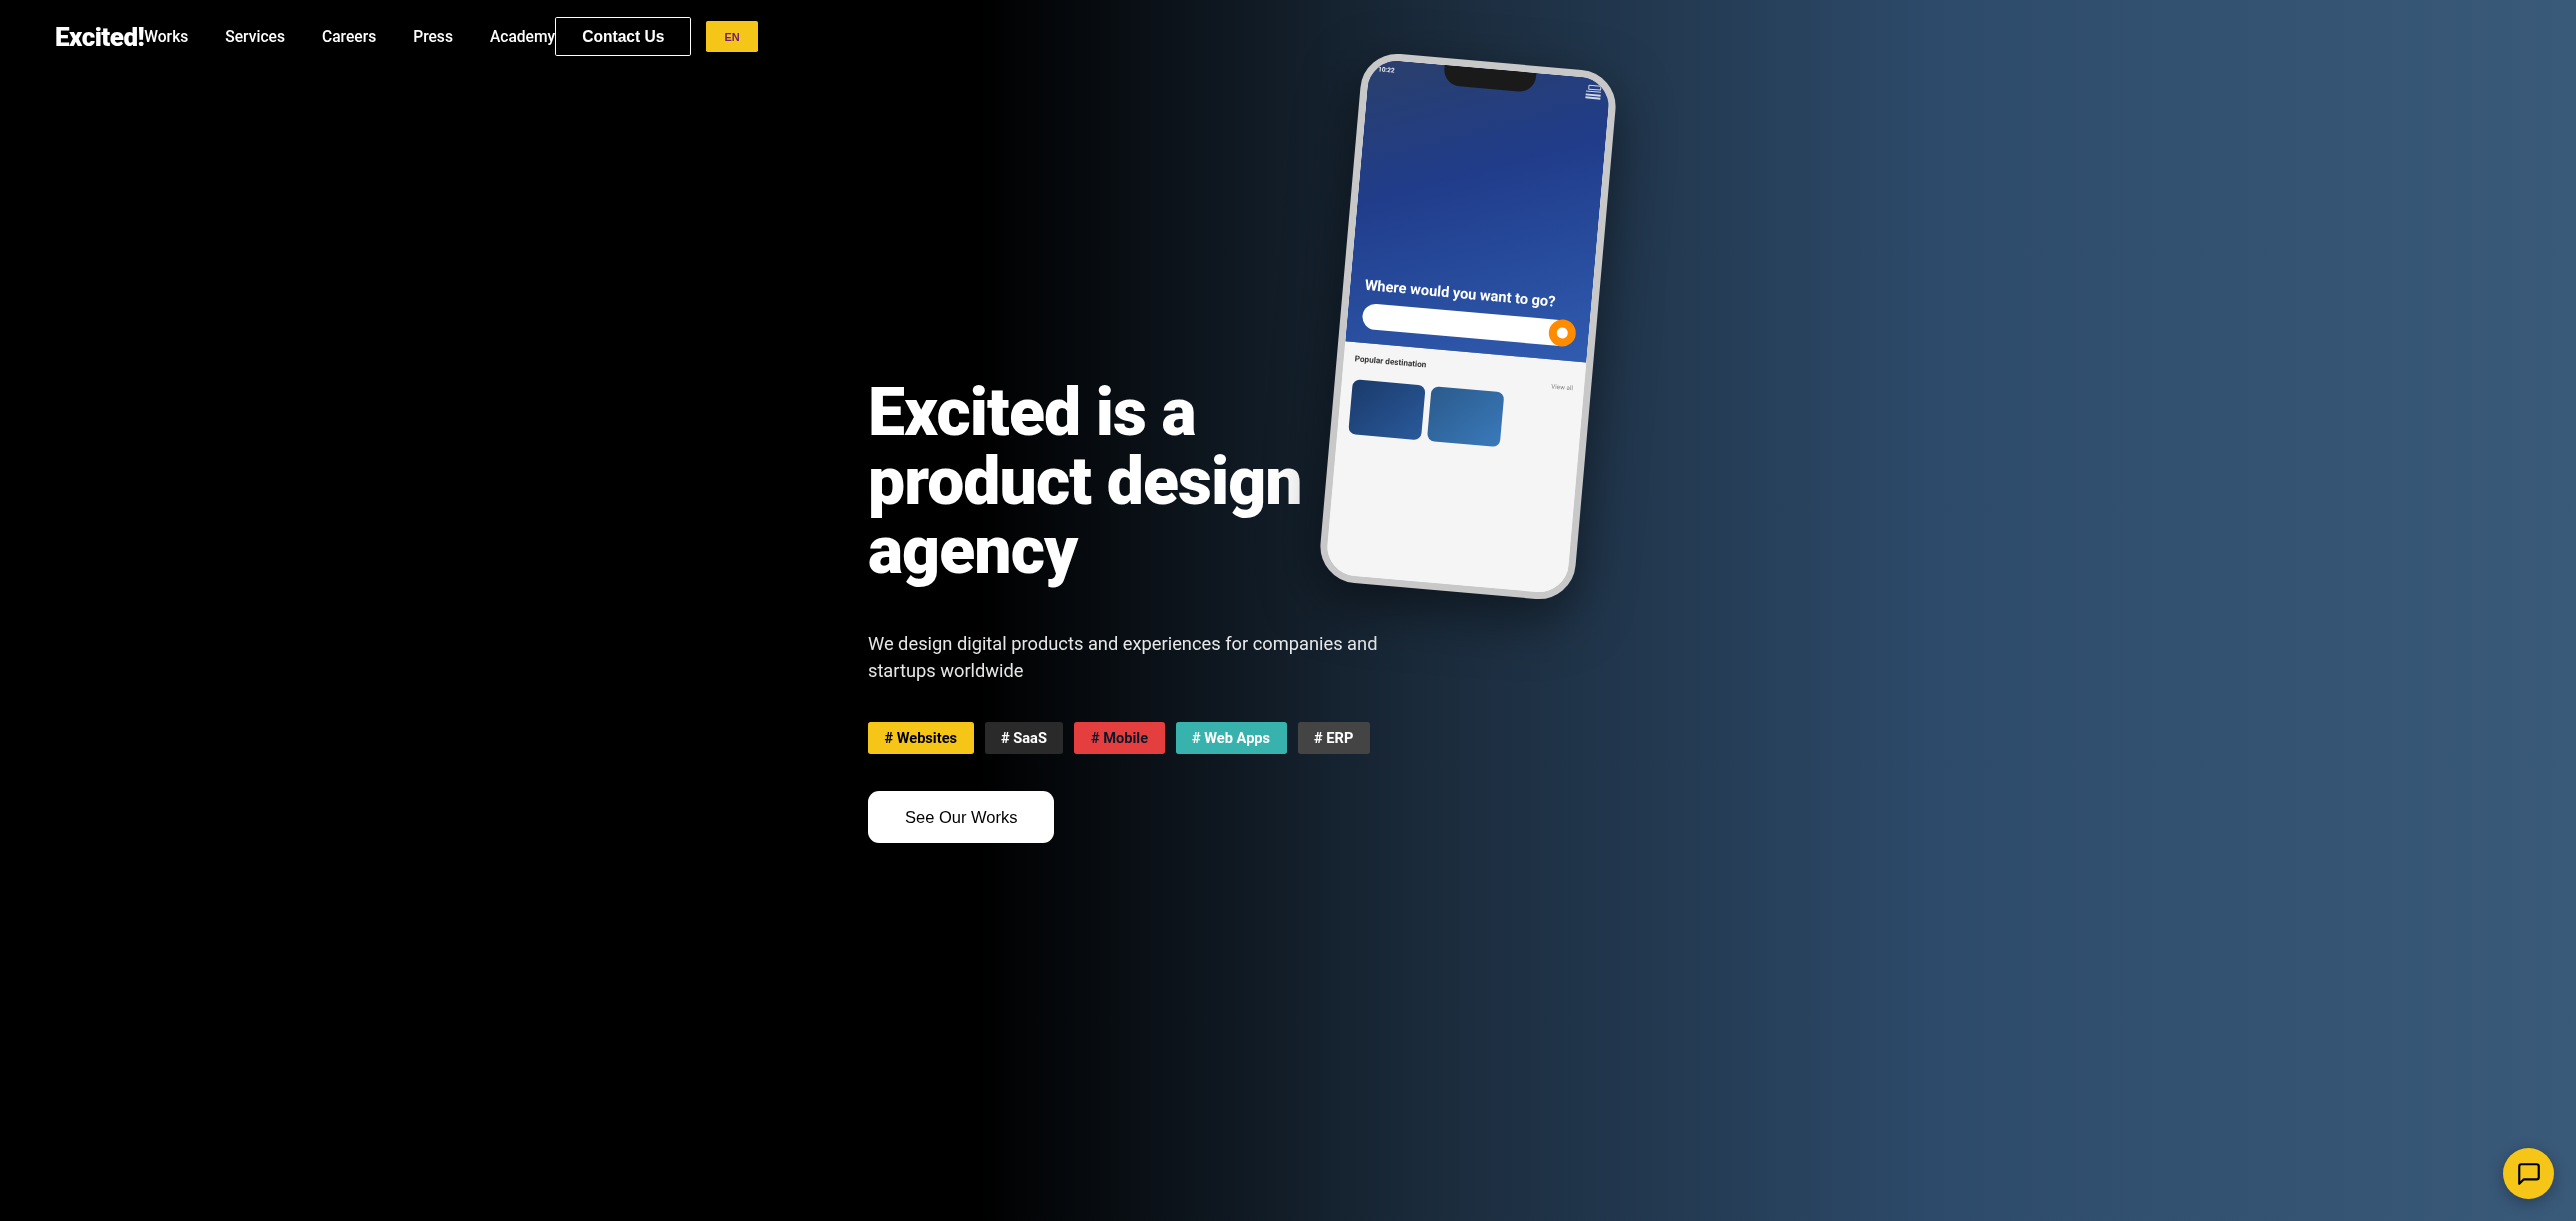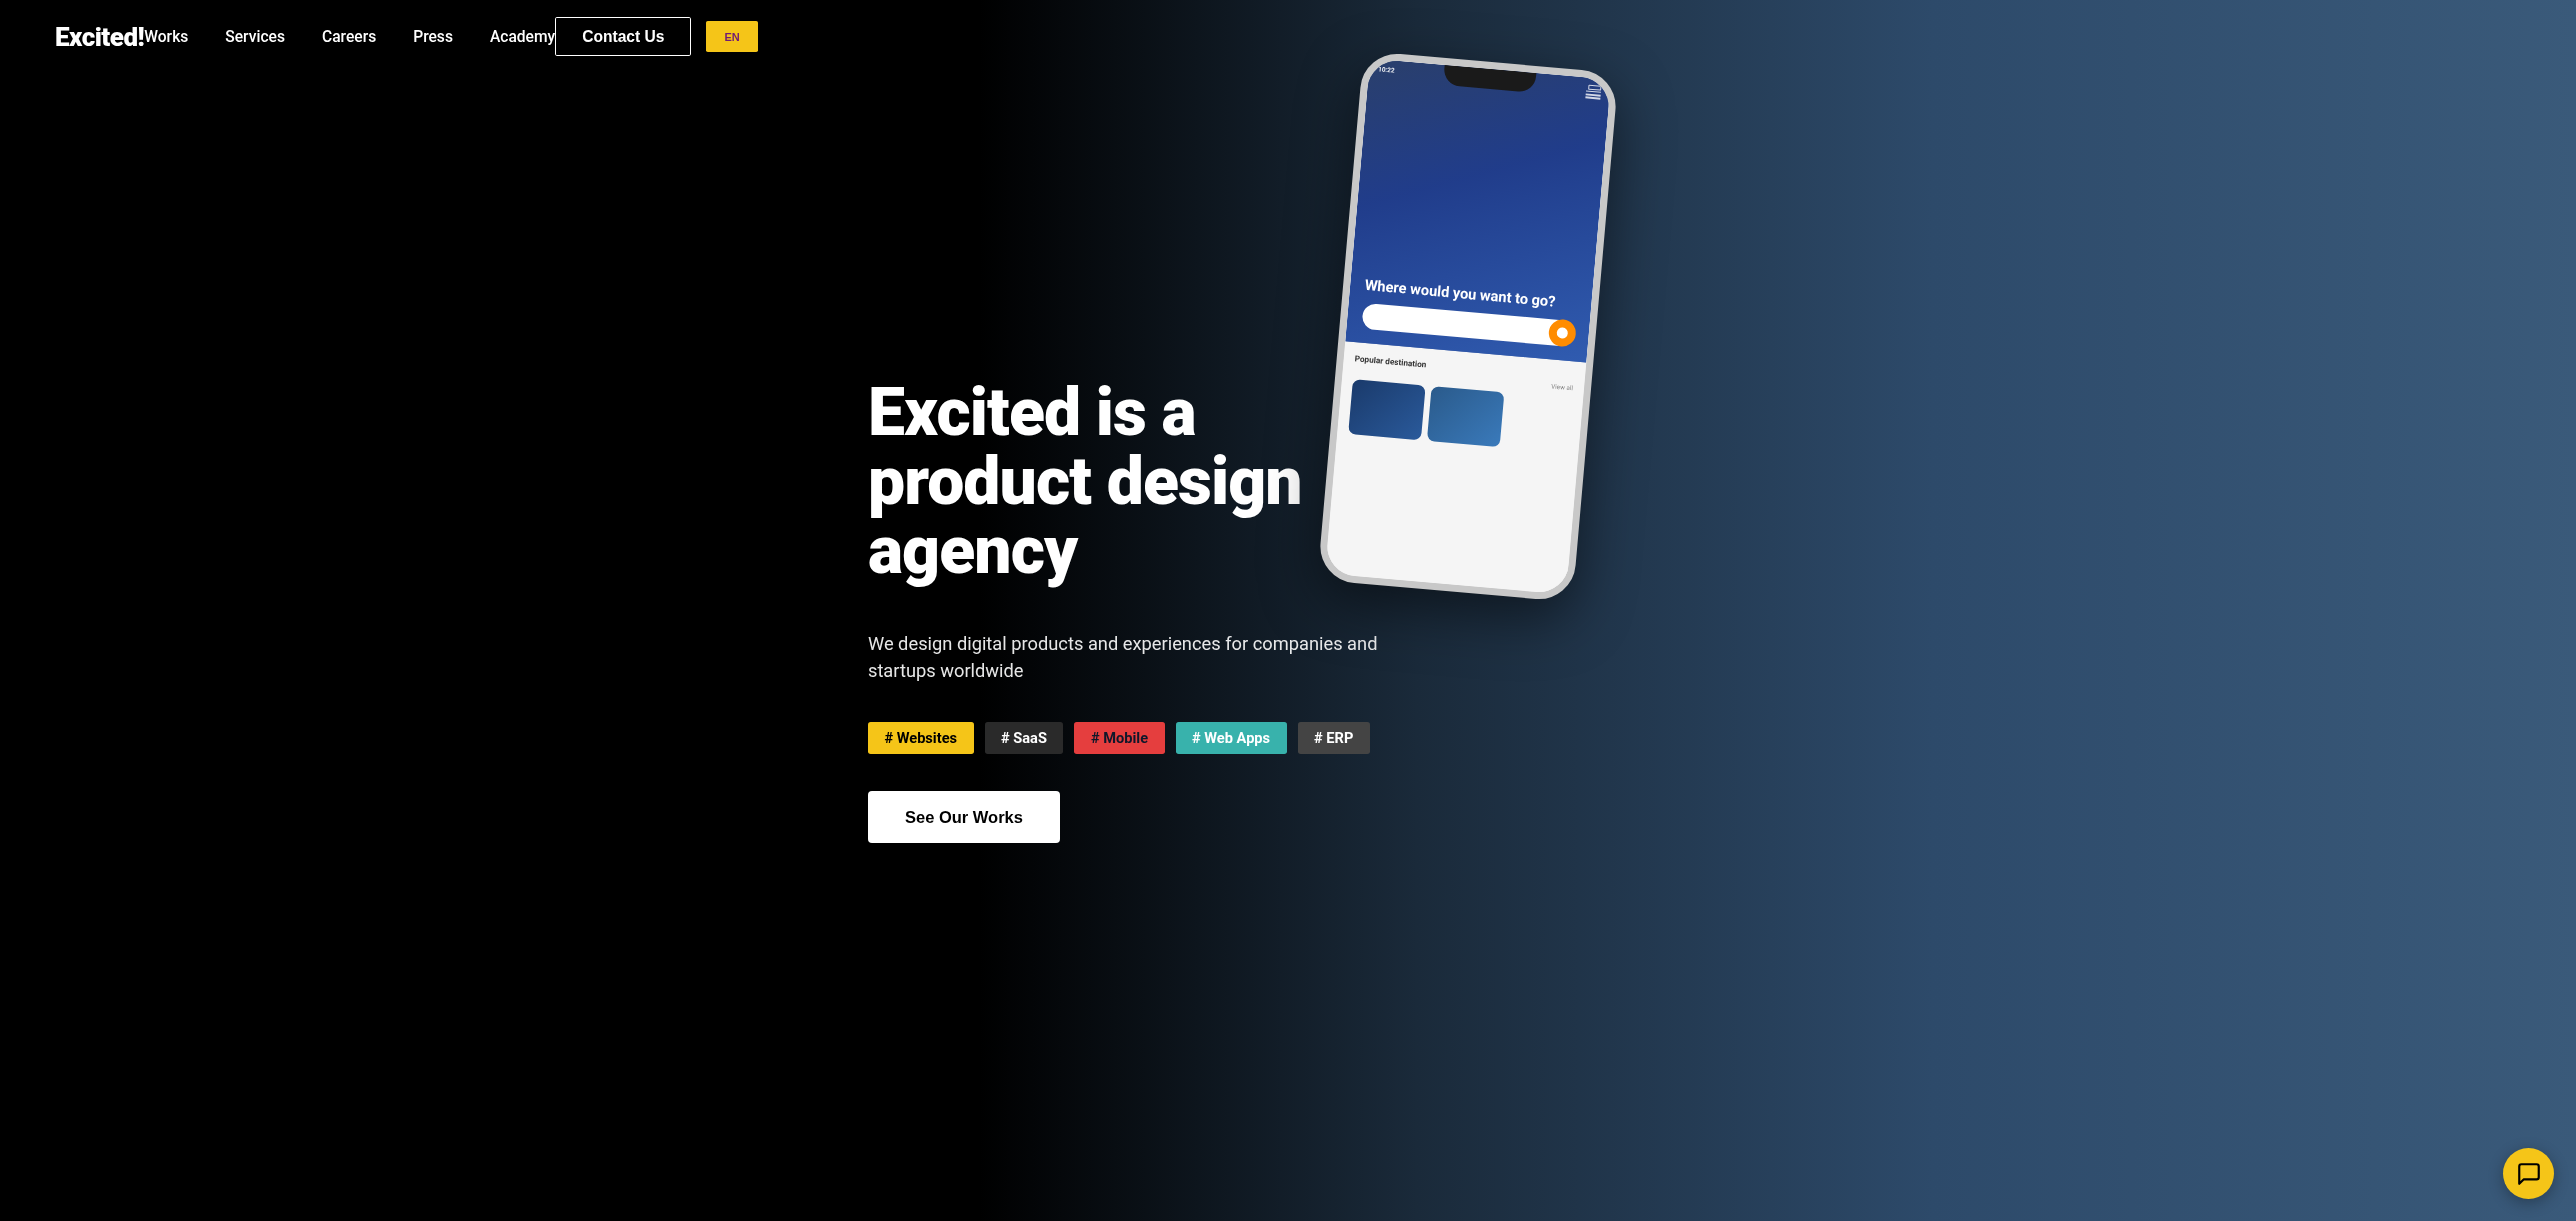--- a/index.html
+++ b/index.html
@@ -347,24 +347,24 @@
       background: #444;
       color: white;
     }
 
     .cta-btn {
       display: inline-block;
       padding: 16.5px 37px;
       background: white;
       color: #000;
       font-size: 16.5px;
-      font-weight: 700;
+      font-weight: 400;
       cursor: pointer;
       border: none;
-      border-radius: 4px;
+      border-radius: 11px;
       width: fit-content;
     }
 
     
     .chat-bubble {
       position: fixed;
       bottom: 22px;
       right: 22px;
       width: 51px;
       height: 51px;

